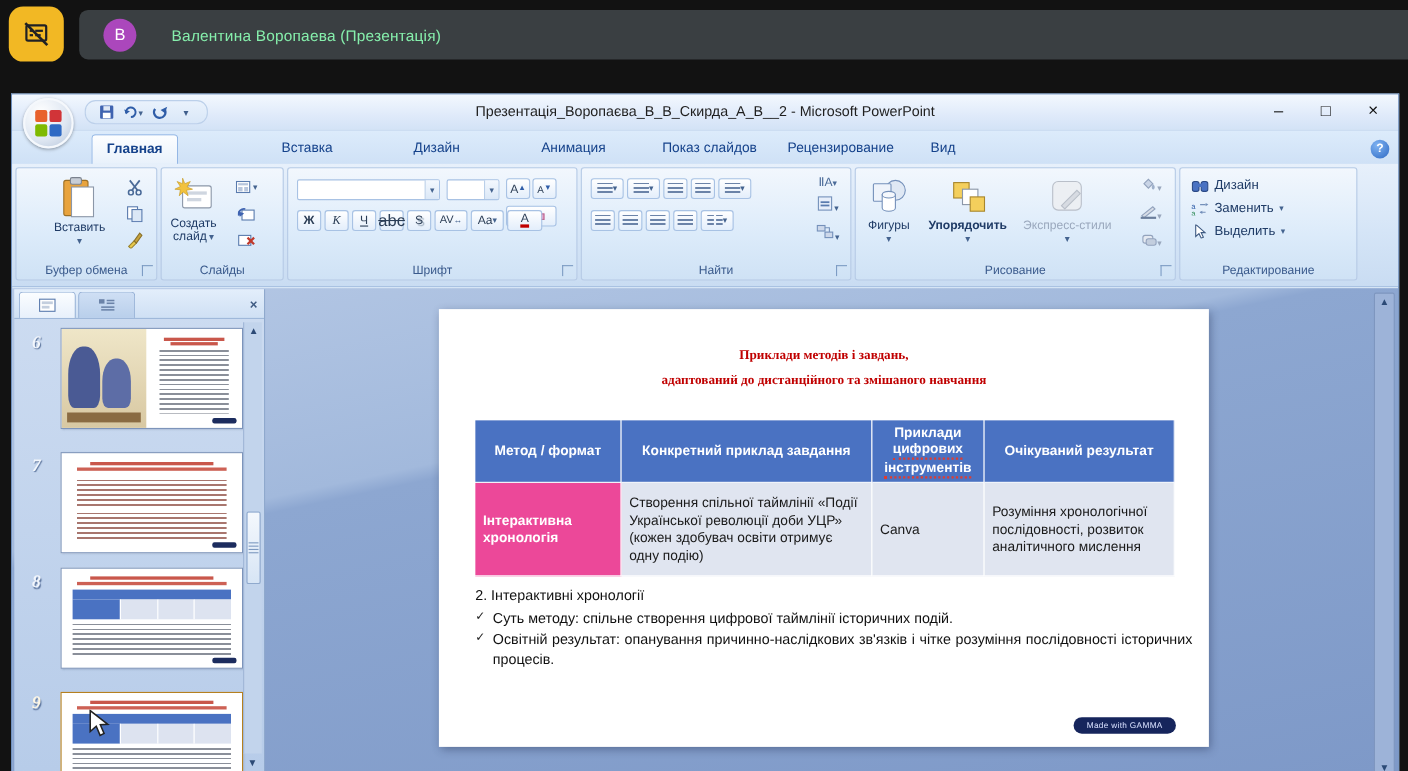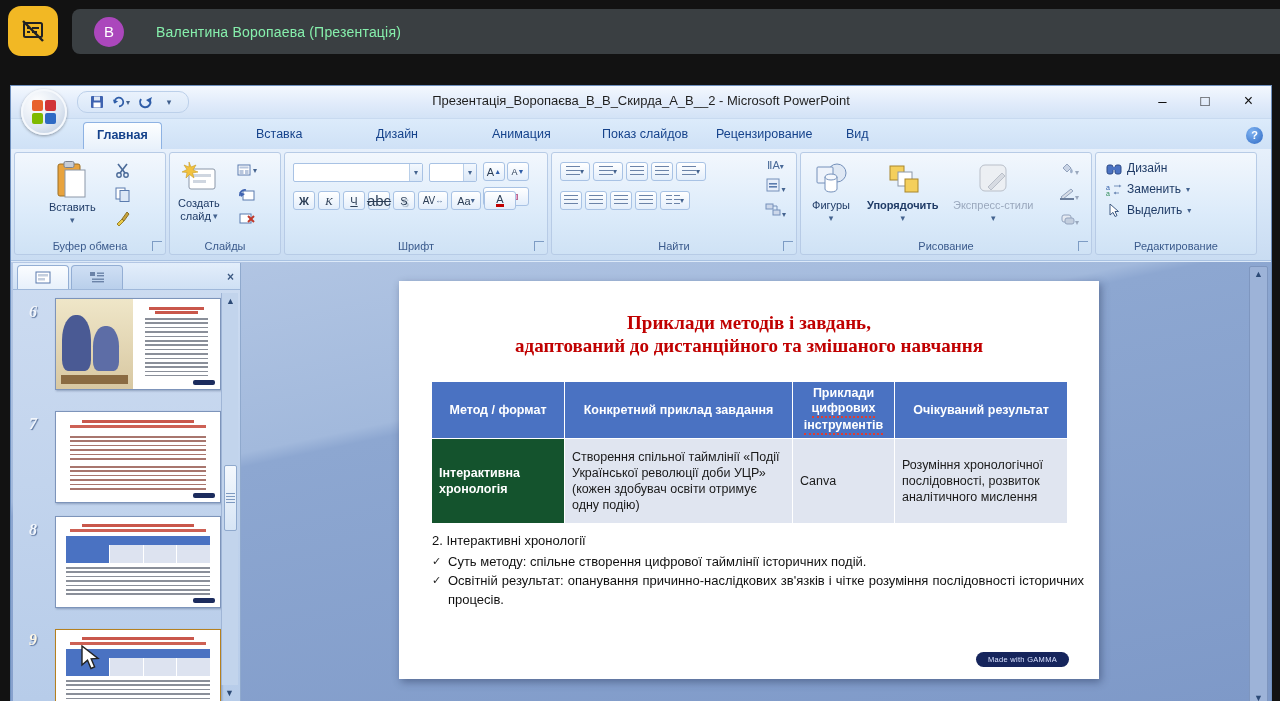--- a/index.html
+++ b/index.html
@@ -67,26 +67,26 @@
   .pscroll { position:absolute; right:2px; top:30px; width:17px; bottom:16px; background:#c2d4ec; border-left:1px solid #9fb5d6; }
   .pthumbtrack { position:absolute; left:2px; right:1px; top:172px; height:66px; border:1px solid #8fa9cd; border-radius:2px; background:linear-gradient(#f4f8fd,#d7e5f5); display:flex; flex-direction:column; align-items:center; justify-content:center; gap:2px; }
   .pthumbtrack i { width:9px; height:1px; background:#7d99c0; }
   .arrbtn { position:absolute; font-size:9px; color:#2c4a76; text-align:center; width:17px; }
 
   
   .vscroll { position:absolute; right:3px; top:4px; width:19px; height:440px; background:#9db3d8; border:1px solid #7e96bf; border-radius:2px; }
 
   
   .slide { position:absolute; left:388px; top:19px; width:700px; height:398px; background:#fff; box-shadow:2px 3px 8px rgba(30,45,80,.45); }
-  .stitle { margin-top:30px; text-align:center; font-family:"Liberation Serif", serif; font-weight:bold; color:#c00000; font-size:19px; line-height:23px; }
+  .stitle { margin-top:30px; text-align:center; font-family:"Liberation Serif", serif; font-weight:bold; color:#c00000; font-size:12px; line-height:23px; }
   .stable { position:absolute; left:32px; top:100px; width:636px; border-collapse:collapse; table-layout:fixed; }
   .stable td { border:1px solid #ffffff; vertical-align:middle; padding:3px 7px; }
   .hcell { background:#4a72c2; color:#fff; font-weight:bold; font-size:12.5px; text-align:center; height:57px; line-height:15px; }
   .bcell { background:#e0e5f0; color:#1a1a1a; font-size:12.5px; line-height:16px; height:85px; }
-  .c1cell { background:#14532d; color:#fff; font-weight:600; font-size:12.5px; line-height:16px; }
+  .c1cell { background:#ec4899; color:#fff; font-weight:600; font-size:12.5px; line-height:16px; }
   .squig { display:inline-block; border-bottom:2px dotted #e03c31; }
   .notes { position:absolute; left:33px; top:250px; width:652px; color:#111; font-size:13px; line-height:19px; }
   .notes .nh { font-weight:normal; margin-bottom:2px; }
   .notes li { list-style:none; padding-left:16px; position:relative; }
   .notes li::before { content:"✓"; position:absolute; left:0; top:0; font-size:11px; color:#222; }
   .notes li.just { text-align:justify; }
   .gbadge { position:absolute; right:30px; bottom:12px; background:#16255c; color:#d9e1ff; border-radius:8px; font-size:7.5px; padding:3px 12px; letter-spacing:.3px; }
 
   
   .cursor { position:absolute; left:80px; top:645px; z-index:50; }
@@ -161,21 +161,21 @@
       <div class="tab" style="left:352px">Дизайн</div>
       <div class="tab" style="left:468px">Анимация</div>
       <div class="tab" style="left:578px">Показ слайдов</div>
       <div class="tab" style="left:692px">Рецензирование</div>
       <div class="tab" style="left:822px">Вид</div>
       <div class="helpbtn">?</div>
     </div>
 
     <div class="ribbon">
 
-      <div class="rgroup" style="width:152px">
+      <div class="rgroup" style="width:129px">
         <div class="bigbtn" style="position:absolute;left:34px;top:8px">
           <svg width="34" height="40" viewBox="0 0 34 40">
             <rect x="3" y="3" width="22" height="32" rx="2" fill="#e8a33d" stroke="#9c6f24"></rect>
             <rect x="9" y="0.5" width="10" height="6" rx="1.5" fill="#c7cdd6" stroke="#7b828e"></rect>
             <rect x="10" y="9" width="20" height="27" fill="#fff" stroke="#8b97a8"></rect>
           </svg>
           <span>Вставить</span>
             <span class="arrow-dn"></span>
         </div>
         <div style="position:absolute;left:96px;top:8px;display:flex;flex-direction:column;gap:5px">

